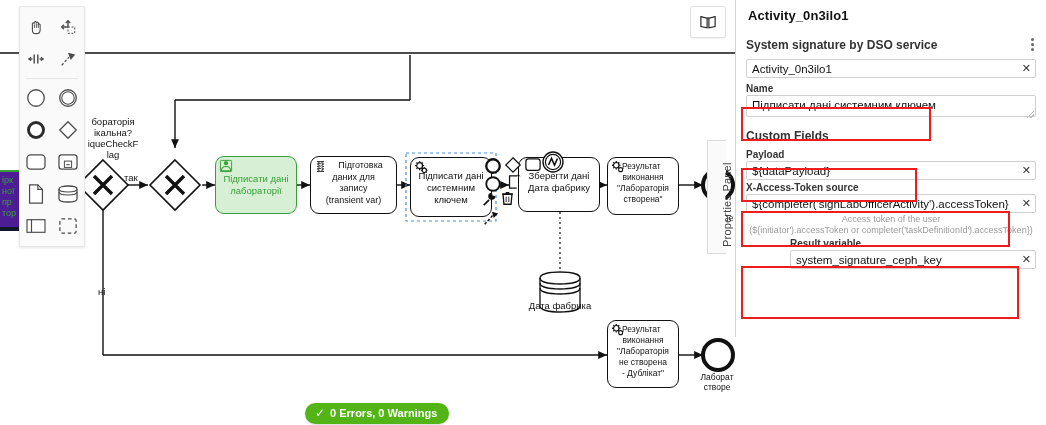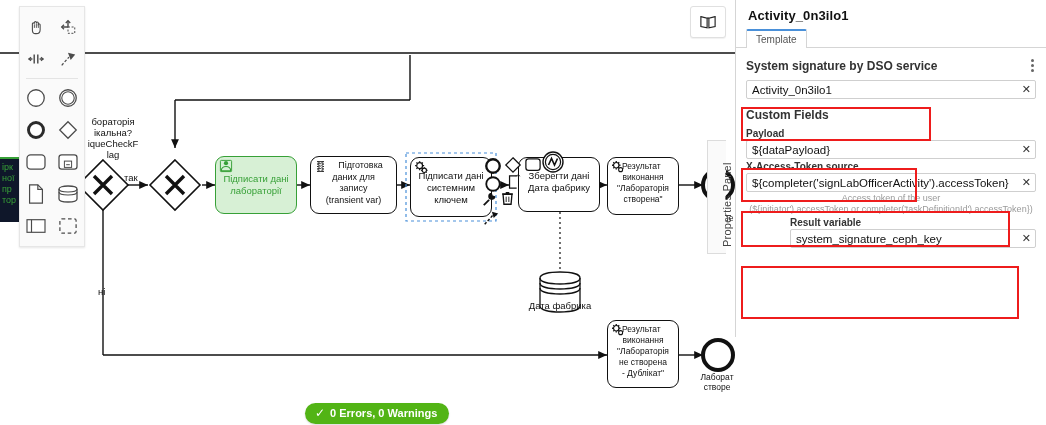--- a/index.html
+++ b/index.html
@@ -187,21 +187,21 @@
     <g transform="translate(718,185)">
       <circle r="15" fill="#fff" stroke="#111" stroke-width="4"></circle>
     </g>
     <g transform="translate(718,355)">
       <circle r="15" fill="#fff" stroke="#111" stroke-width="4"></circle>
     </g>
 
     <rect x="406" y="153" width="90" height="68" fill="none" stroke="#4a90d9" stroke-width="1.2" stroke-dasharray="3,3"></rect>
   </svg>
 
-  <div style="position:absolute;left:0;top:157px;width:32px;height:55px;background:#0f172a;border-top:2px solid #37a037;border-bottom:8px solid #0f172a;z-index:1;">
+  <div style="position:absolute;left:0;top:170px;width:32px;height:55px;background:#4c1d95;border-top:2px solid #37a037;border-bottom:4px solid #0f172a;z-index:1;">
     <div style="color:#37a037;font-size:9px;line-height:11px;padding:3px 2px;">
       <div>ірк</div>
       <div>ної</div>
       <div>пр</div>
       <div>тор</div>
     </div>
   </div>
 
   <div style="position:absolute;left:78px;top:116px;width:70px;text-align:center;font-size:9.5px;line-height:11px;color:#111;">
     <div>бораторія</div>
@@ -471,42 +471,46 @@
   <div id="validate-badge">
     <span class="chk">✓</span>
     <span>0 Errors, 0 Warnings</span>
   </div>
 </div>
 
 <div id="panel">
 
   <div id="panel-title">Activity_0n3ilo1</div>
 
-  <div id="tabs">
-    <div class="tab">Template</div>
-  </div>
 
   <div id="panel-body">
 
     <div class="group-head">
       <div class="group-title">System signature by DSO service</div>
       <div class="kebab">
           <i></i>
           <i></i>
           <i></i>
         </div>
     </div>
 
     <div class="field">
       <div class="input-wrap">
         <input class="field-input" readonly="" value="Activity_0n3ilo1" style="">
         <span class="clear-x">✕</span>
       </div>
     </div>
 
+    <div class="field" style="margin-top:5px;">
+      <div class="field-label bold">Name</div>
+      <div class="input-wrap">
+        <textarea class="field-input ta" style="">Підписати дані системним ключем</textarea>
+        <span class="resize-grip"></span>
+      </div>
+    </div>
 
     <div class="group-title" style="margin-top:9px;margin-bottom:6px;">Custom Fields</div>
 
     <div class="field">
       <div class="field-label bold">Payload</div>
       <div class="input-wrap">
         <input class="field-input" readonly="" value="${dataPayload}" style="">
         <span class="clear-x">✕</span>
       </div>
     </div>

